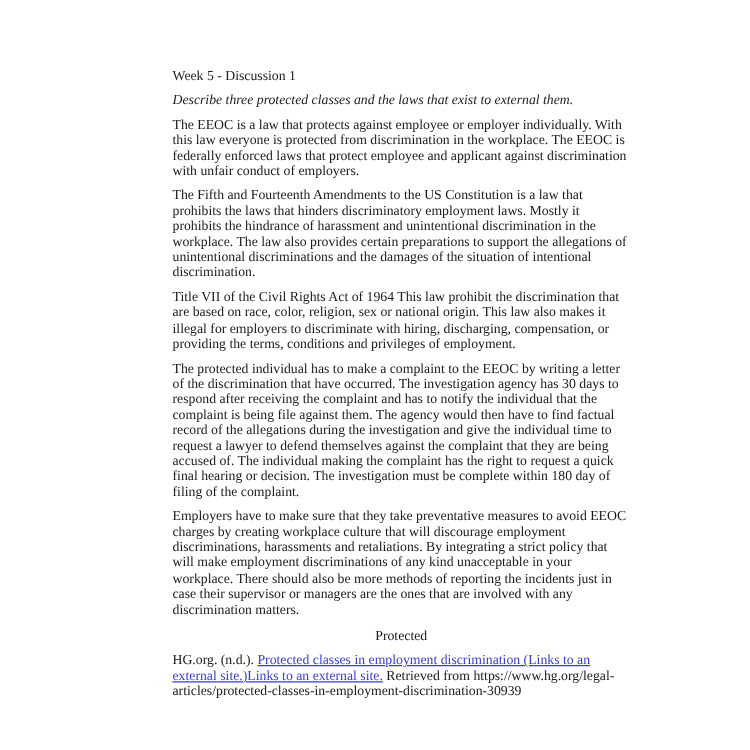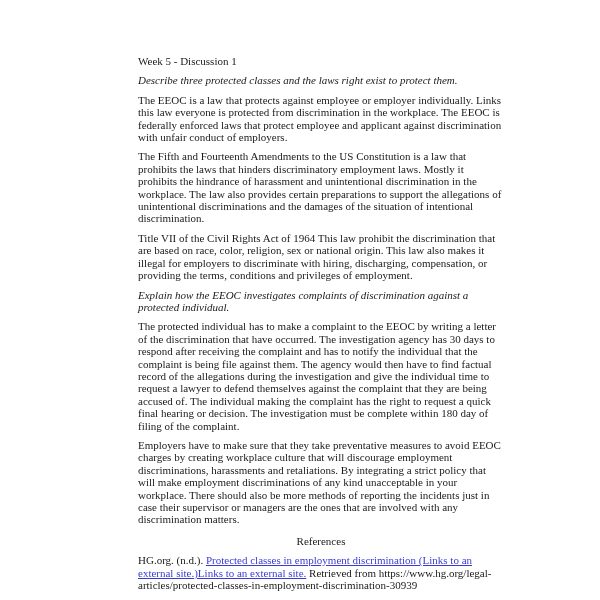--- a/index.html
+++ b/index.html
@@ -42,36 +42,35 @@
       color: #3b3bd6;
       text-decoration: underline;
       margin-top: 22px;
     }
   </style>
 </head>
 <body>
 
 <div class="page">
   <p>Week 5 - Discussion 1</p>
-  <p class="italic">Describe three protected classes and the laws right exist to protect them.</p>
+  <p class="italic">Describe three protected classes and the laws that exist to external them.</p>
 
   <p>
-    <span>The </span><span class="bold">EEOC</span><span> is a law that protects against employee or employer individually. Links this law everyone is protected from discrimination in the workplace. The EEOC is federally enforced laws that protect employee and applicant against discrimination with unfair conduct of employers.</span>
+    <span>The </span><span class="bold">EEOC</span><span> is a law that protects against employee or employer individually. With this law everyone is protected from discrimination in the workplace. The EEOC is federally enforced laws that protect employee and applicant against discrimination with unfair conduct of employers.</span>
   </p>
 
   <p>
     <span>The </span><span class="bold">Fifth and Fourteenth Amendments to the US Constitution</span><span> is a law that prohibits the laws that hinders discriminatory employment laws. Mostly it prohibits the hindrance of harassment and unintentional discrimination in the workplace. The law also provides certain preparations to support the allegations of unintentional discriminations and the damages of the situation of intentional discrimination.</span>
   </p>
 
   <p>
     <span class="bold">Title VII of the Civil Rights Act of 1964</span><span> This law prohibit the discrimination that are based on race, color, religion, sex or national origin. This law also makes it illegal for employers to discriminate with hiring, discharging, compensation, or providing the terms, conditions and privileges of employment.</span>
   </p>
 
-  <p class="italic">Explain how the EEOC investigates complaints of discrimination against a protected individual.</p>
   <p>The protected individual has to make a complaint to the EEOC by writing a letter of the discrimination that have occurred. The investigation agency has 30 days to respond after receiving the complaint and has to notify the individual that the complaint is being file against them. The agency would then have to find factual record of the allegations during the investigation and give the individual time to request a lawyer to defend themselves against the complaint that they are being accused of. The individual making the complaint has the right to request a quick final hearing or decision.  The investigation must be complete within 180 day of filing of the complaint.</p>
 
   <p class="line-gap">Employers have to make sure that they take preventative measures to avoid EEOC charges by creating workplace culture that will discourage employment discriminations, harassments and retaliations. By integrating a strict policy that will make employment discriminations of any kind unacceptable in your workplace. There should also be more methods of reporting the incidents just in case their supervisor or managers are the ones that are involved with any discrimination matters.</p>
 
-  <p class="center">References</p>
+  <p class="center">Protected</p>
   <p>
     <span>HG.org. (n.d.). </span><a class="link" href="#">Protected classes in employment discrimination (Links to an external site.)Links to an external site.</a><span> Retrieved from https://www.hg.org/legal-articles/protected-classes-in-employment-discrimination-30939</span>
   </p>
 </div>
 
 </body></html>

